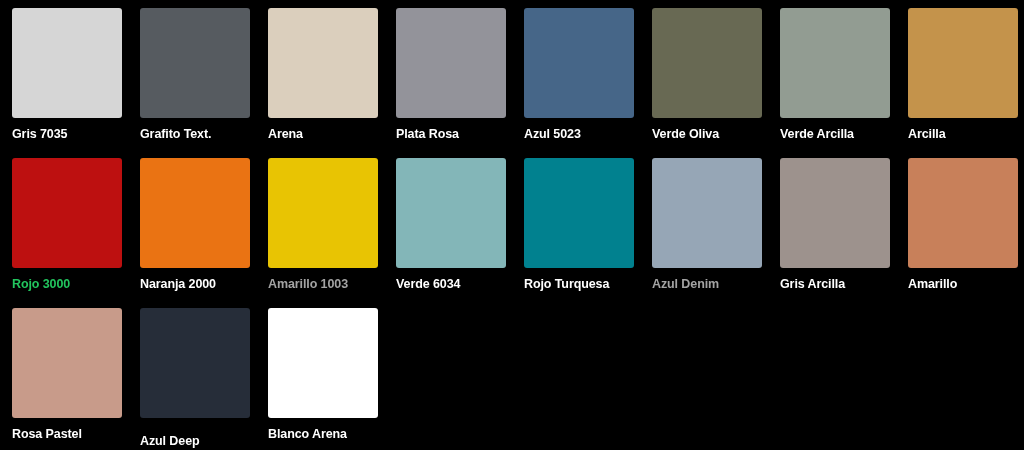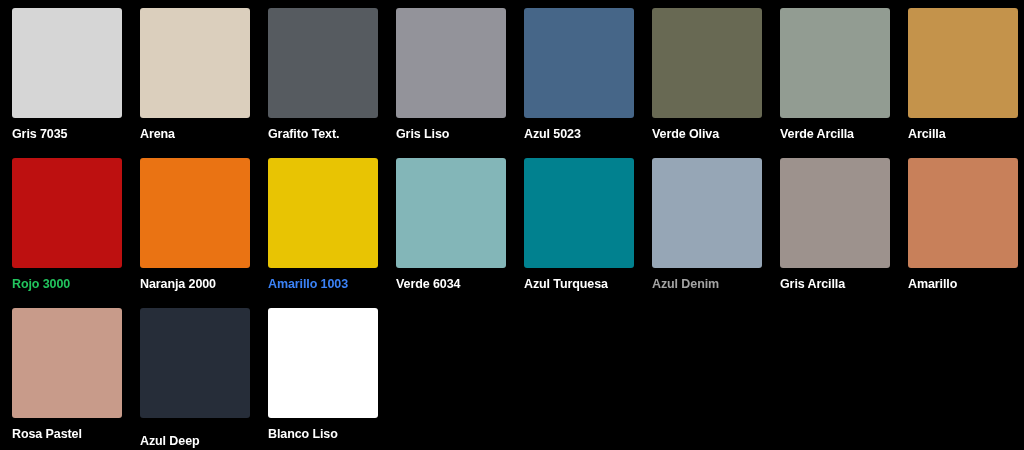--- a/index.html
+++ b/index.html
@@ -58,30 +58,30 @@
 </style>
 </head>
 <body style="background: rgb(0, 0, 0);">
 
 <div id="palette-grid" style="grid-template-columns: repeat(8, 128px); grid-template-rows: repeat(3, 150px);">
     <div class="swatch-cell">
       <div class="swatch-chip" title="Gris 7035" style="background: rgb(214, 214, 214);"></div>
       <div class="swatch-label" style="color: rgb(255, 255, 255);">Gris 7035</div>
     </div>
     <div class="swatch-cell">
+      <div class="swatch-chip" title="Grafito Text." style="background: rgb(86, 91, 96);"></div>
+      <div class="swatch-label" style="color: rgb(255, 255, 255);">Grafito Text.</div>
+    </div>
+    <div class="swatch-cell">
       <div class="swatch-chip" title="Arena" style="background: rgb(219, 207, 189);"></div>
       <div class="swatch-label" style="color: rgb(255, 255, 255);">Arena</div>
     </div>
     <div class="swatch-cell">
-      <div class="swatch-chip" title="Grafito Text." style="background: rgb(86, 91, 96);"></div>
-      <div class="swatch-label" style="color: rgb(255, 255, 255);">Grafito Text.</div>
-    </div>
-    <div class="swatch-cell">
       <div class="swatch-chip" title="Plata Liso" style="background: rgb(147, 147, 154);"></div>
-      <div class="swatch-label" style="color: rgb(255, 255, 255);">Gris Liso</div>
+      <div class="swatch-label" style="color: rgb(255, 255, 255);">Plata Rosa</div>
     </div>
     <div class="swatch-cell">
       <div class="swatch-chip" title="Azul 5023" style="background: rgb(70, 102, 136);"></div>
       <div class="swatch-label" style="color: rgb(255, 255, 255);">Azul 5023</div>
     </div>
     <div class="swatch-cell">
       <div class="swatch-chip" title="Verde Oliva" style="background: rgb(104, 105, 83);"></div>
       <div class="swatch-label" style="color: rgb(255, 255, 255);">Verde Oliva</div>
     </div>
     <div class="swatch-cell">
@@ -95,29 +95,29 @@
     <div class="swatch-cell">
       <div class="swatch-chip" title="Rojo 3000" style="background: rgb(189, 16, 16);"></div>
       <div class="swatch-label" style="color: #22c55e;">Rojo 3000</div>
     </div>
     <div class="swatch-cell">
       <div class="swatch-chip" title="Naranja 2000" style="background: rgb(234, 115, 19);"></div>
       <div class="swatch-label" style="color: rgb(255, 255, 255);">Naranja 2000</div>
     </div>
     <div class="swatch-cell">
       <div class="swatch-chip" title="Amarillo 1003" style="background: rgb(232, 196, 3);"></div>
-      <div class="swatch-label" style="color: #3b82f6;">Amarillo 1003</div>
+      <div class="swatch-label" style="color: #a3a3a3;">Amarillo 1003</div>
     </div>
     <div class="swatch-cell">
       <div class="swatch-chip" title="Verde 6034" style="background: rgb(131, 182, 184);"></div>
       <div class="swatch-label" style="color: rgb(255, 255, 255);">Verde 6034</div>
     </div>
     <div class="swatch-cell">
       <div class="swatch-chip" title="Azul Turquesa" style="background: rgb(1, 129, 143);"></div>
-      <div class="swatch-label" style="color: rgb(255, 255, 255);">Azul Turquesa</div>
+      <div class="swatch-label" style="color: rgb(255, 255, 255);">Rojo Turquesa</div>
     </div>
     <div class="swatch-cell">
       <div class="swatch-chip" title="Azul Denim" style="background: rgb(150, 166, 182);"></div>
       <div class="swatch-label" style="color: #a3a3a3;">Azul Denim</div>
     </div>
     <div class="swatch-cell">
       <div class="swatch-chip" title="Gris Arcilla" style="background: rgb(157, 146, 141);"></div>
       <div class="swatch-label" style="color: rgb(255, 255, 255);">Gris Arcilla</div>
     </div>
     <div class="swatch-cell">
@@ -127,19 +127,19 @@
     <div class="swatch-cell">
       <div class="swatch-chip" title="Rosa Pastel" style="background: rgb(200, 155, 138);"></div>
       <div class="swatch-label" style="color: rgb(255, 255, 255);">Rosa Pastel</div>
     </div>
     <div class="swatch-cell">
       <div class="swatch-chip" title="Azul Deep" style="background: rgb(38, 45, 57);"></div>
       <div class="swatch-label" style="color: rgb(255, 255, 255); margin-top: 16px;">Azul Deep</div>
     </div>
     <div class="swatch-cell">
       <div class="swatch-chip" title="Blanco Liso" style="background: rgb(255, 255, 255);"></div>
-      <div class="swatch-label" style="color: rgb(255, 255, 255);">Blanco Liso</div>
+      <div class="swatch-label" style="color: rgb(255, 255, 255);">Blanco Arena</div>
     </div>
     <div class="swatch-cell empty"></div>
     <div class="swatch-cell empty"></div>
     <div class="swatch-cell empty"></div>
     <div class="swatch-cell empty"></div>
   </div>
 
 </body></html>

